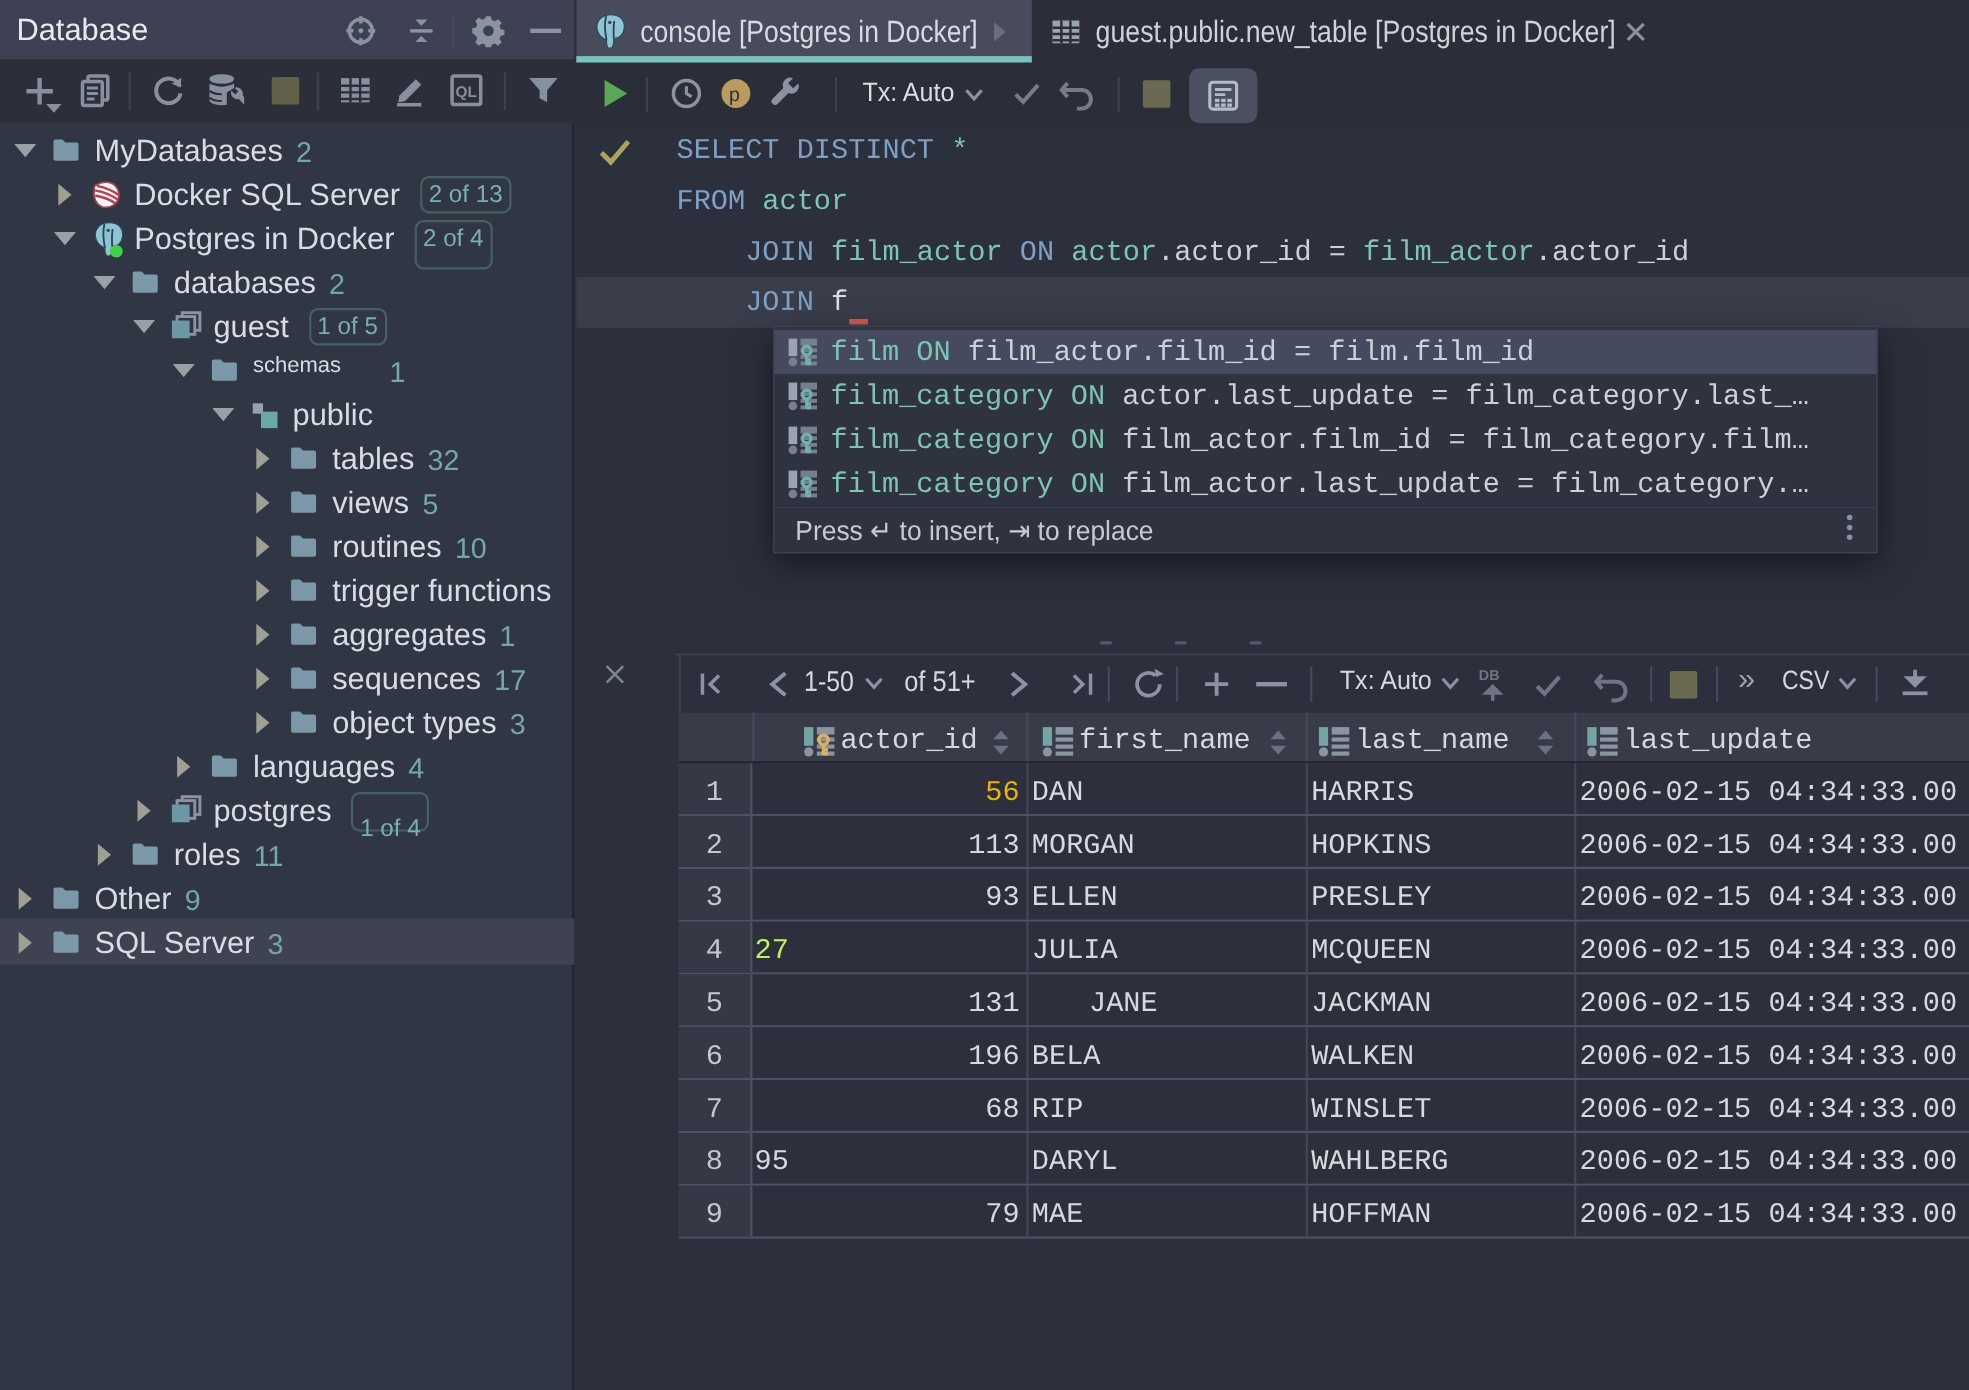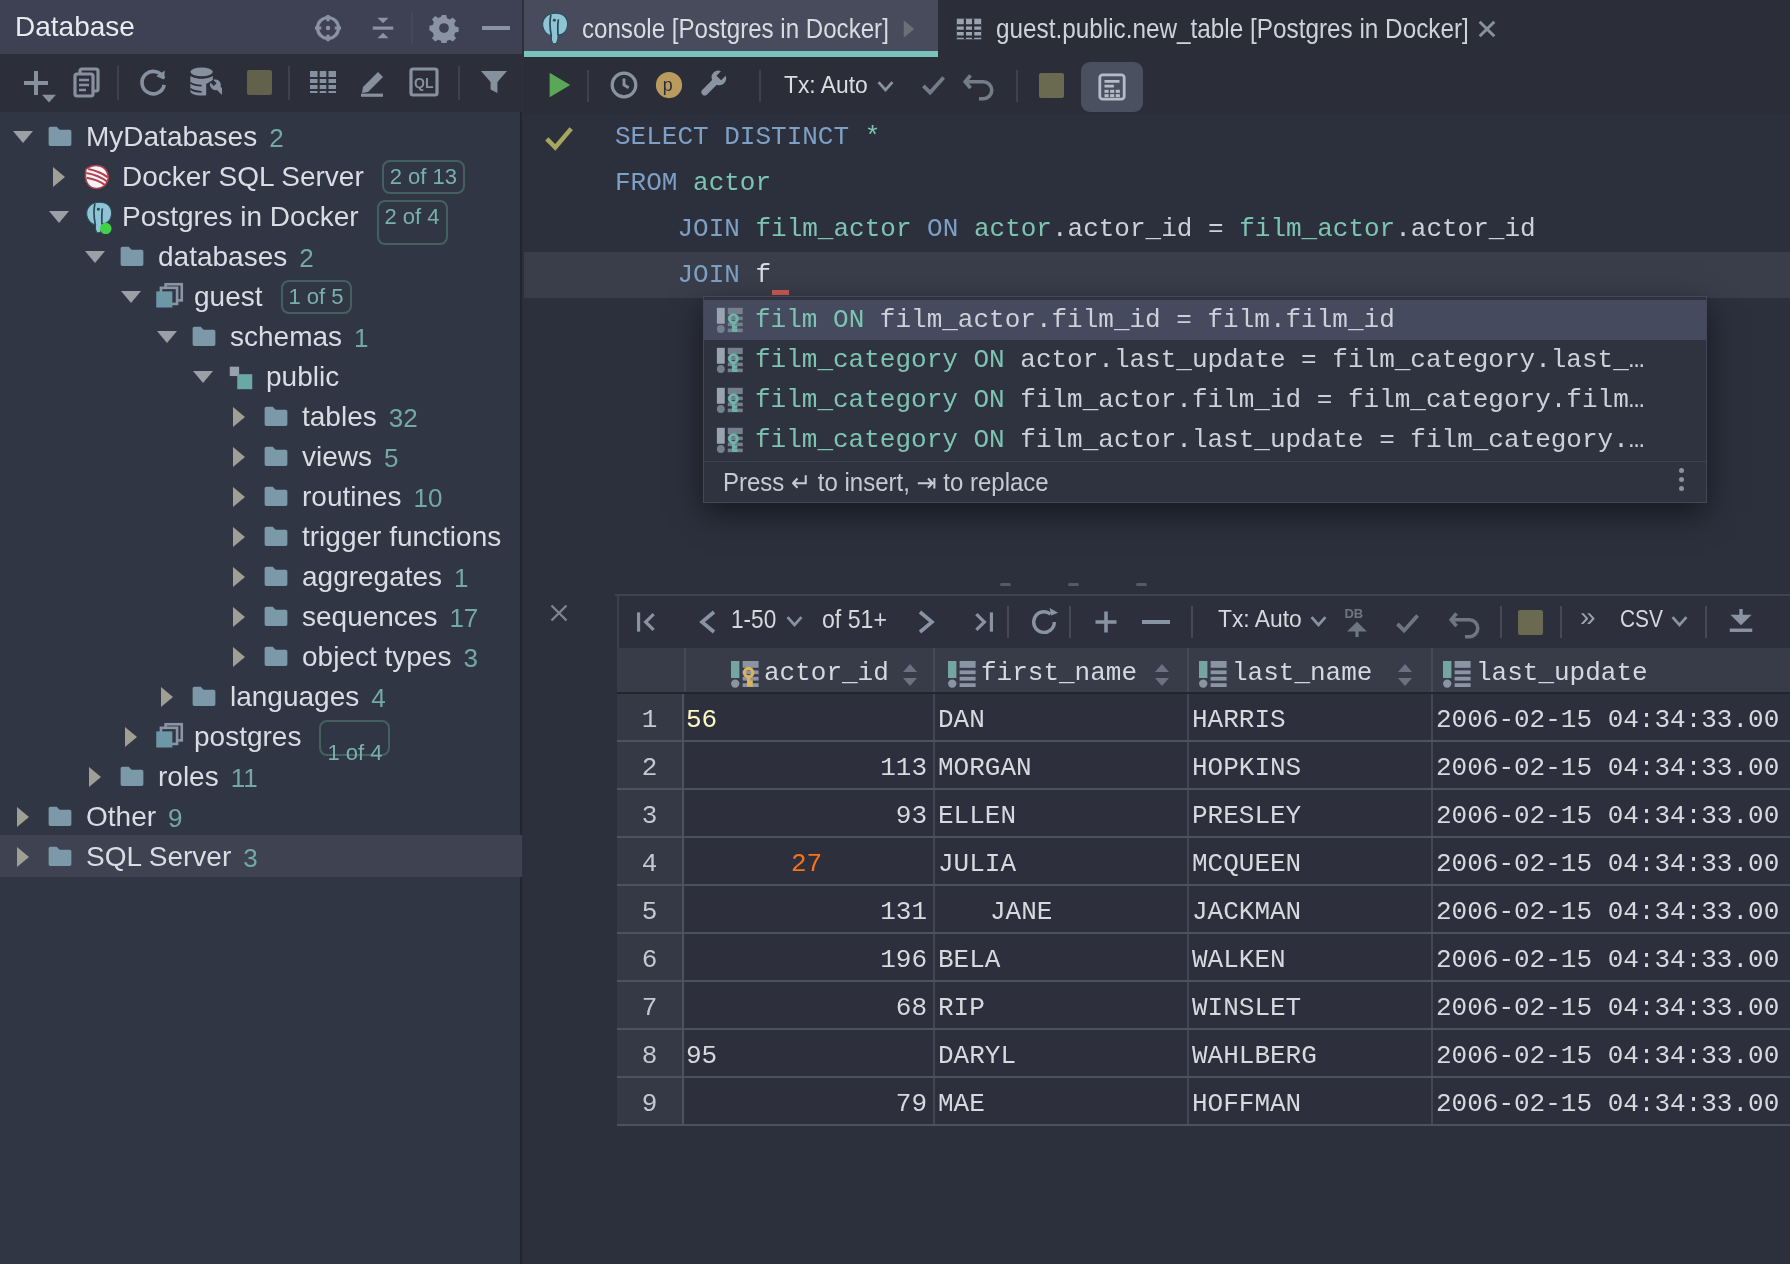--- a/index.html
+++ b/index.html
@@ -113,21 +113,21 @@
 <rect x="1.2" y="5" width="8.6" height="8.6" fill="#6c98a6"></rect>
   </svg>
 <div style="position:absolute;left:194px;top:281px;font-size:28px;color:#d9dce3;white-space:pre">guest</div>
 <div style="position:absolute;left:280.5px;top:280px;height:34px;border:2px solid #45615f;border-radius:8px;font-size:22px;color:#79b0ab;line-height:29px;padding:0 6px;white-space:nowrap">1 of 5</div>
 <svg style="position:absolute;left:156px;top:329px" width="22" height="16" viewBox="0 0 11 8">
     <path d="M0.5 1 5.5 7 10.5 1z" fill="#9aa0a6"></path>
   </svg>
 <svg style="position:absolute;left:190px;top:323px" width="28" height="28" viewBox="0 0 16 16">
 <path d="M1.5 3.2c0-.6.5-1 1-1h3.6l1.6 1.6h5.8c.6 0 1 .5 1 1v7.4c0 .6-.5 1-1 1H2.5c-.6 0-1-.5-1-1z" fill="#7b99a9"></path>
   </svg>
-<div style="position:absolute;left:230px;top:321px;font-size:28px;color:#d9dce3;white-space:pre">schemas</div>
+<div style="position:absolute;left:230px;top:321px;font-size:20px;color:#d9dce3;white-space:pre">schemas</div>
 <div style="position:absolute;left:354.0px;top:323px;font-size:26px;color:#73a8a5">1</div>
 <svg style="position:absolute;left:192px;top:369px" width="22" height="16" viewBox="0 0 11 8">
     <path d="M0.5 1 5.5 7 10.5 1z" fill="#9aa0a6"></path>
   </svg>
 <svg style="position:absolute;left:226px;top:362px" width="30" height="30" viewBox="0 0 16 16">
 <rect x="2" y="2.5" width="5" height="5" fill="#98a1ae"></rect>
 <rect x="6" y="6.5" width="8" height="8" fill="#69a8a4"></rect>
   </svg>
 <div style="position:absolute;left:266px;top:361px;font-size:28px;color:#d9dce3;white-space:pre">public</div>
 <svg style="position:absolute;left:231px;top:406px" width="16" height="22" viewBox="0 0 8 11">
@@ -467,21 +467,21 @@
 <rect x="6.8" y="12.6" width="8" height="1.9" fill="#8b94a3"></rect>
 </svg>
 <div style="position:absolute;left:1476px;top:658px;font-size:26px;color:#d4d8df;font-family:'Liberation Mono',monospace">last_update</div>
 <div style="position:absolute;left:684px;top:648px;width:2px;height:46px;background:#454a59"></div>
 <div style="position:absolute;left:933px;top:648px;width:2px;height:46px;background:#454a59"></div>
 <div style="position:absolute;left:1187px;top:648px;width:2px;height:46px;background:#454a59"></div>
 <div style="position:absolute;left:1431px;top:648px;width:2px;height:46px;background:#454a59"></div>
 <div style="position:absolute;left:617px;top:692px;width:1173px;height:2px;background:#23252e"></div>
 <div style="position:absolute;left:617px;top:694px;width:1173px;height:48px;background:#2d303c;border-bottom:2px solid #4d5160"></div>
 <div style="position:absolute;left:617px;top:694px;width:67px;height:46px;background:#353946;border-right:2px solid #4d5160;font-size:26px;color:#c3c8d1;text-align:center;line-height:52px;font-family:'Liberation Mono',monospace">1</div>
-<div style="position:absolute;left:686px;top:697px;width:241px;height:46px;font-size:26px;color:#fef9c3;line-height:46px;font-family:'Liberation Mono',monospace;">56</div>
+<div style="position:absolute;left:686px;top:697px;width:241px;height:46px;font-size:26px;color:#eab308;line-height:46px;font-family:'Liberation Mono',monospace;text-align:right">56</div>
 <div style="position:absolute;left:938px;top:697px;height:46px;font-size:26px;color:#d6d9de;line-height:46px;font-family:'Liberation Mono',monospace">DAN</div>
 <div style="position:absolute;left:1192px;top:697px;height:46px;font-size:26px;color:#d6d9de;line-height:46px;font-family:'Liberation Mono',monospace">HARRIS</div>
 <div style="position:absolute;left:1436px;top:697px;height:46px;font-size:26px;color:#d6d9de;line-height:46px;font-family:'Liberation Mono',monospace;white-space:pre">2006-02-15 04:34:33.00</div>
 <div style="position:absolute;left:933px;top:694px;width:2px;height:46px;background:#434754"></div>
 <div style="position:absolute;left:1187px;top:694px;width:2px;height:46px;background:#434754"></div>
 <div style="position:absolute;left:1431px;top:694px;width:2px;height:46px;background:#434754"></div>
 <div style="position:absolute;left:617px;top:742px;width:1173px;height:48px;background:#2d303c;border-bottom:2px solid #4d5160"></div>
 <div style="position:absolute;left:617px;top:742px;width:67px;height:46px;background:#353946;border-right:2px solid #4d5160;font-size:26px;color:#c3c8d1;text-align:center;line-height:52px;font-family:'Liberation Mono',monospace">2</div>
 <div style="position:absolute;left:686px;top:745px;width:241px;height:46px;font-size:26px;color:#d6d9de;line-height:46px;font-family:'Liberation Mono',monospace;text-align:right">113</div>
 <div style="position:absolute;left:938px;top:745px;height:46px;font-size:26px;color:#d6d9de;line-height:46px;font-family:'Liberation Mono',monospace">MORGAN</div>
@@ -494,21 +494,21 @@
 <div style="position:absolute;left:617px;top:790px;width:67px;height:46px;background:#353946;border-right:2px solid #4d5160;font-size:26px;color:#c3c8d1;text-align:center;line-height:52px;font-family:'Liberation Mono',monospace">3</div>
 <div style="position:absolute;left:686px;top:793px;width:241px;height:46px;font-size:26px;color:#d6d9de;line-height:46px;font-family:'Liberation Mono',monospace;text-align:right">93</div>
 <div style="position:absolute;left:938px;top:793px;height:46px;font-size:26px;color:#d6d9de;line-height:46px;font-family:'Liberation Mono',monospace">ELLEN</div>
 <div style="position:absolute;left:1192px;top:793px;height:46px;font-size:26px;color:#d6d9de;line-height:46px;font-family:'Liberation Mono',monospace">PRESLEY</div>
 <div style="position:absolute;left:1436px;top:793px;height:46px;font-size:26px;color:#d6d9de;line-height:46px;font-family:'Liberation Mono',monospace;white-space:pre">2006-02-15 04:34:33.00</div>
 <div style="position:absolute;left:933px;top:790px;width:2px;height:46px;background:#434754"></div>
 <div style="position:absolute;left:1187px;top:790px;width:2px;height:46px;background:#434754"></div>
 <div style="position:absolute;left:1431px;top:790px;width:2px;height:46px;background:#434754"></div>
 <div style="position:absolute;left:617px;top:838px;width:1173px;height:48px;background:#2d303c;border-bottom:2px solid #4d5160"></div>
 <div style="position:absolute;left:617px;top:838px;width:67px;height:46px;background:#353946;border-right:2px solid #4d5160;font-size:26px;color:#c3c8d1;text-align:center;line-height:52px;font-family:'Liberation Mono',monospace">4</div>
-<div style="position:absolute;left:686px;top:841px;width:241px;height:46px;font-size:26px;color:#f97316;line-height:46px;font-family:'Liberation Mono',monospace;text-align:center">27</div>
+<div style="position:absolute;left:686px;top:841px;width:241px;height:46px;font-size:26px;color:#bef264;line-height:46px;font-family:'Liberation Mono',monospace;text-align:left">27</div>
 <div style="position:absolute;left:938px;top:841px;height:46px;font-size:26px;color:#d6d9de;line-height:46px;font-family:'Liberation Mono',monospace">JULIA</div>
 <div style="position:absolute;left:1192px;top:841px;height:46px;font-size:26px;color:#d6d9de;line-height:46px;font-family:'Liberation Mono',monospace">MCQUEEN</div>
 <div style="position:absolute;left:1436px;top:841px;height:46px;font-size:26px;color:#d6d9de;line-height:46px;font-family:'Liberation Mono',monospace;white-space:pre">2006-02-15 04:34:33.00</div>
 <div style="position:absolute;left:933px;top:838px;width:2px;height:46px;background:#434754"></div>
 <div style="position:absolute;left:1187px;top:838px;width:2px;height:46px;background:#434754"></div>
 <div style="position:absolute;left:1431px;top:838px;width:2px;height:46px;background:#434754"></div>
 <div style="position:absolute;left:617px;top:886px;width:1173px;height:48px;background:#2d303c;border-bottom:2px solid #4d5160"></div>
 <div style="position:absolute;left:617px;top:886px;width:67px;height:46px;background:#353946;border-right:2px solid #4d5160;font-size:26px;color:#c3c8d1;text-align:center;line-height:52px;font-family:'Liberation Mono',monospace">5</div>
 <div style="position:absolute;left:686px;top:889px;width:241px;height:46px;font-size:26px;color:#d6d9de;line-height:46px;font-family:'Liberation Mono',monospace;text-align:right">131</div>
 <div style="position:absolute;left:990px;top:889px;height:46px;font-size:26px;color:#d6d9de;line-height:46px;font-family:'Liberation Mono',monospace">JANE</div>

